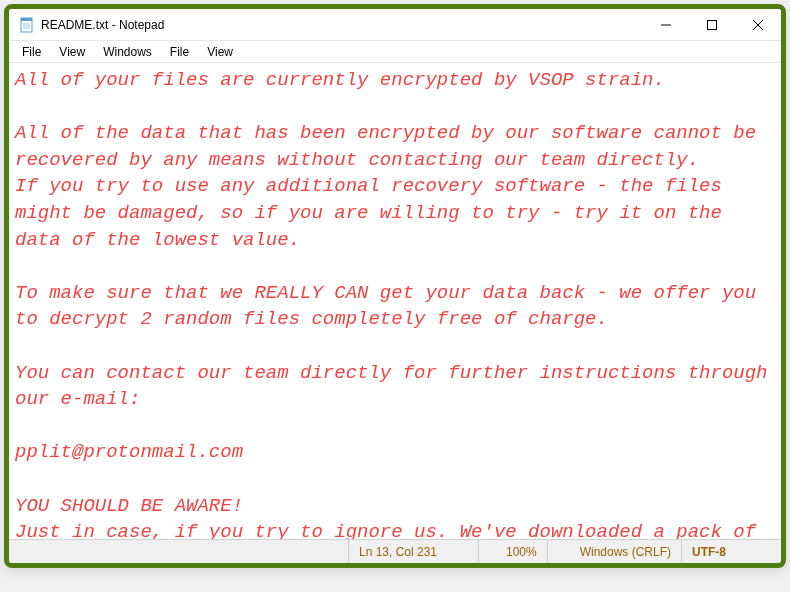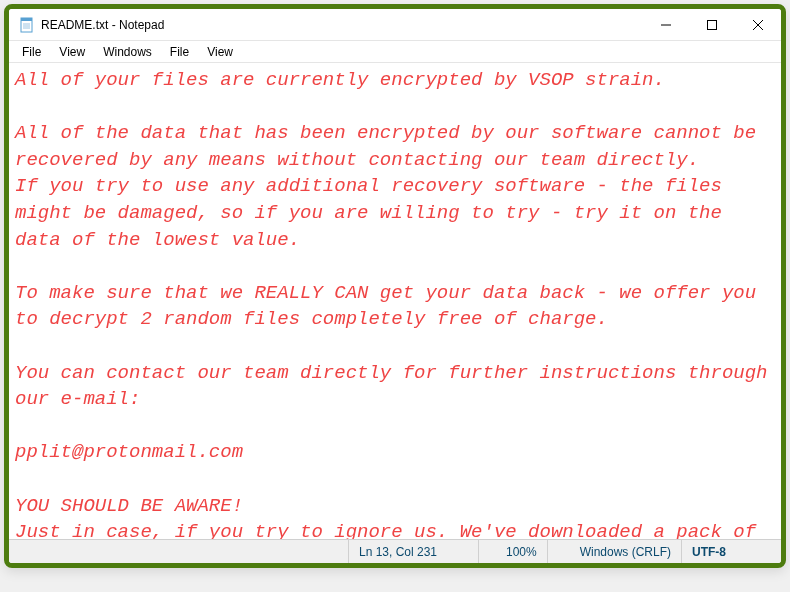--- a/index.html
+++ b/index.html
@@ -91,21 +91,21 @@
       position: relative;
       font-style: italic;
     }
     .statusbar {
       height: 24px;
       display: flex;
       align-items: stretch;
       background: #f0f0f0;
       border-top: 1px solid #d0d0d0;
       font-size: 12px;
-      color: #0c4a6e;
+      color: #a16207;
     }
     .status-cell {
       border-left: 1px solid #d0d0d0;
       padding: 0 10px;
       display: flex;
       align-items: center;
       white-space: nowrap;
     }
     .status-spacer {
       flex: 1;

